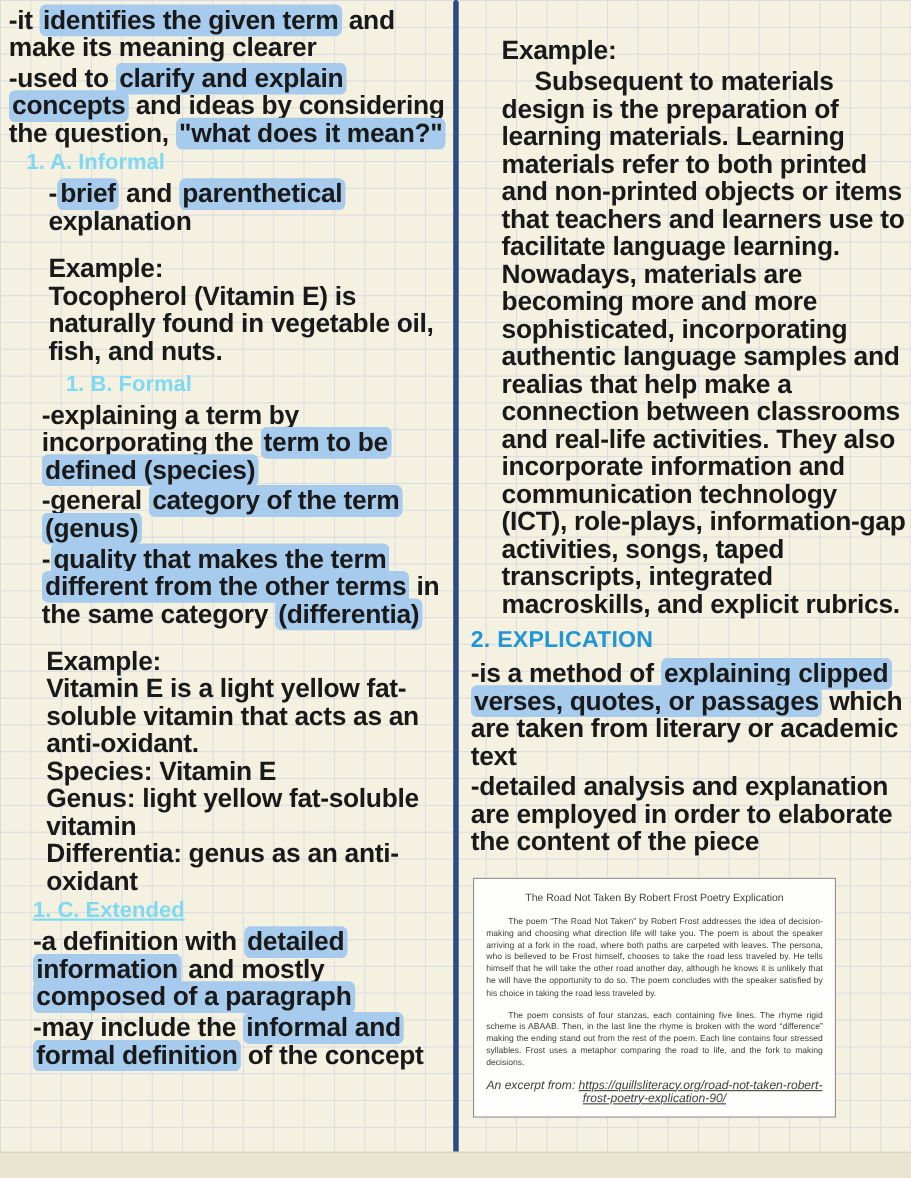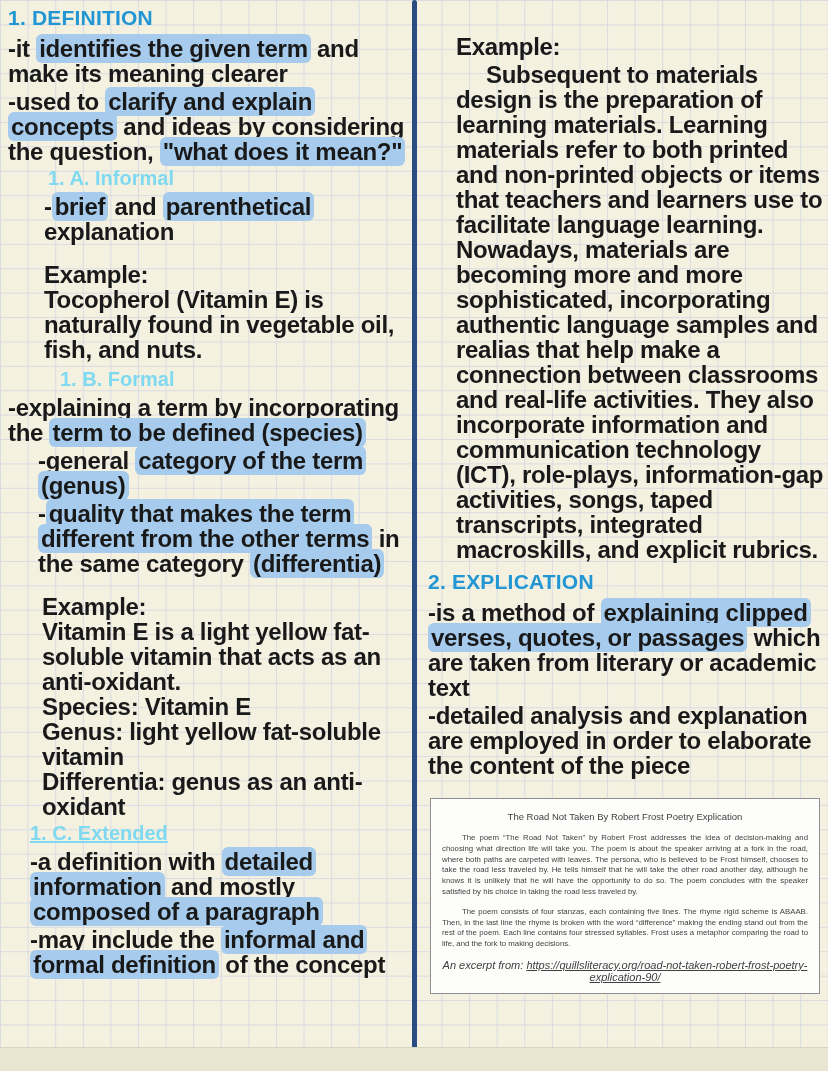--- a/index.html
+++ b/index.html
@@ -56,21 +56,21 @@
     background: var(--highlight, #a6cbec);
     border-radius:6px;
     padding:1px 3px;
     box-decoration-break: clone;
     -webkit-box-decoration-break: clone;
   }
 
   
   .doc-card {
     margin-top:20px; margin-left:2px;
-    width:390px;
+    width:330px;
     background: var(--card-bg, #fdfdfc);
     border:1px solid var(--card-border, #8f8f8f);
     padding:12px 11px 10px 11px;
     color: var(--card-ink, #3f3f3f);
   }
   .doc-title {
     text-align:center;
     font-size:9.5px; line-height:12px;
     margin-bottom:10px;
   }
@@ -88,31 +88,30 @@
   .doc-link { color:inherit; text-decoration:underline; }
 </style>
 </head>
 <body>
 
 <div class="page">
 
   <div class="divider"></div>
 
   <div class="col col-left" id="left-col">
-      <div class="heading">1. DEFINITION</div>
       <div class="para"><span>-it </span><span class="hl">identifies the given term</span><span> and make its meaning clearer</span></div>
       <div class="para"><span>-used to </span><span class="hl">clarify and explain concepts</span><span> and ideas by considering the question, </span><span class="hl">"what does it mean?"</span></div>
-      <div class="subheading" style="margin-top: 2px; margin-left: 40px;">1. A. Informal</div>
+      <div class="subheading" style="margin-top: 2px; margin-left: 16px;">1. A. Informal</div>
       <div class="para" style="margin-top: 2px; margin-left: 36px;"><span>-</span><span class="hl">brief</span><span> and </span><span class="hl">parenthetical</span><span> explanation</span></div>
       <div class="para" style="margin-top: 18px; margin-left: 36px;">
         <div>Example:</div>
         <div>Tocopherol (Vitamin E) is naturally found in vegetable oil, fish, and nuts.</div>
       </div>
       <div class="subheading" style="margin-top: 6px; margin-left: 20px; padding-left: 32px;">1. B. Formal</div>
-      <div class="para" style=""><span>-explaining a term by incorporating the </span><span class="hl">term to be defined (species)</span></div>
+      <div class="para" style="margin-left: 30px;"><span>-explaining a term by incorporating the </span><span class="hl">term to be defined (species)</span></div>
       <div class="para" style="margin-left: 30px;"><span>-general </span><span class="hl">category of the term (genus)</span></div>
       <div class="para" style="margin-left: 30px;"><span>-</span><span class="hl">quality that makes the term different from the other terms</span><span> in the same category </span><span class="hl">(differentia)</span></div>
       <div class="para" style="margin-top: 18px; margin-left: 34px;">
         <div>Example:</div>
         <div>Vitamin E is a light yellow fat-soluble vitamin that acts as an anti-oxidant.</div>
         <div>Species: Vitamin E</div>
         <div>Genus: light yellow fat-soluble vitamin</div>
         <div>Differentia: genus as an anti-oxidant</div>
       </div>
       <div class="subheading" style="margin-top: 2px; margin-left: 22px; text-decoration: underline;">1. C. Extended</div>

